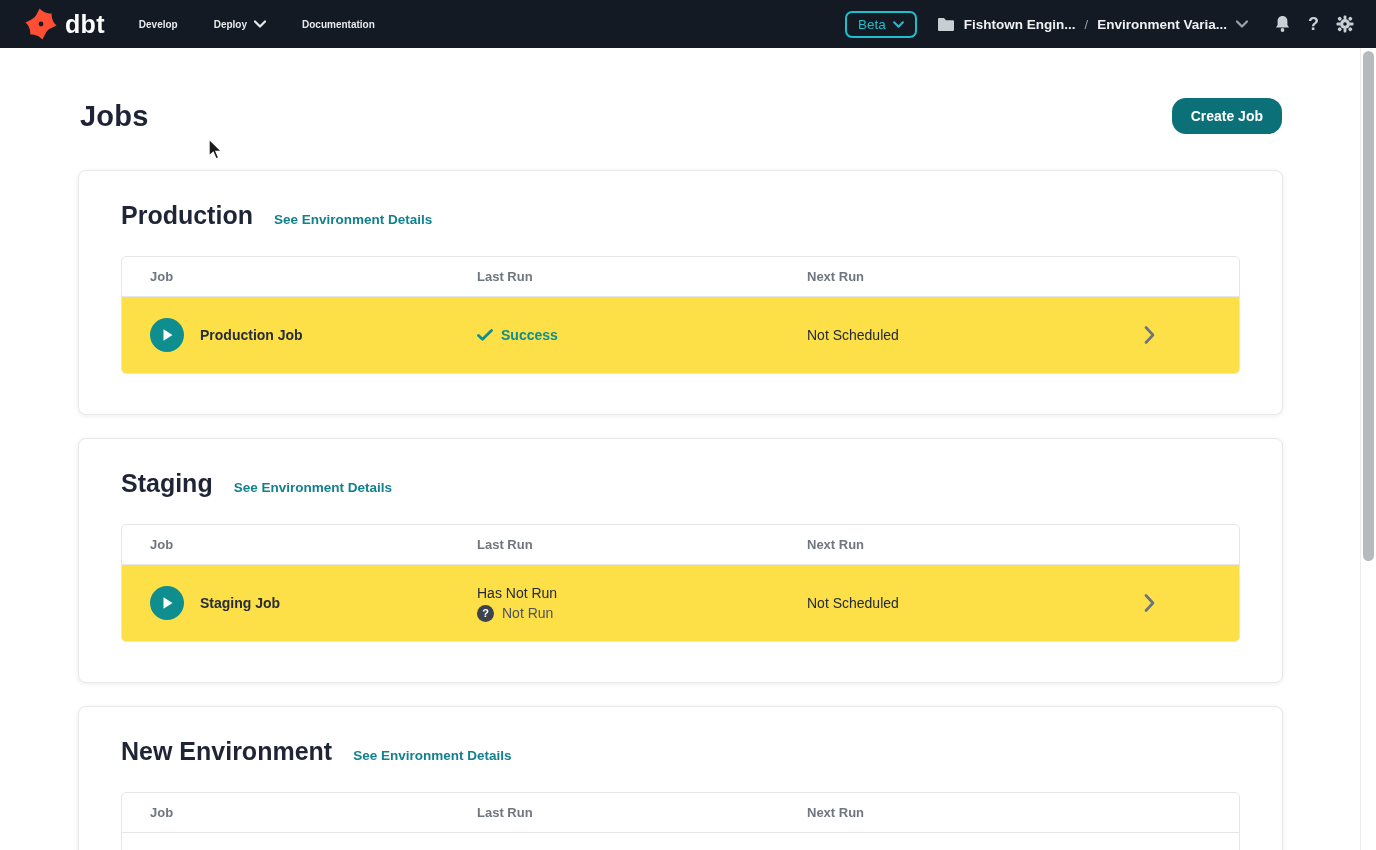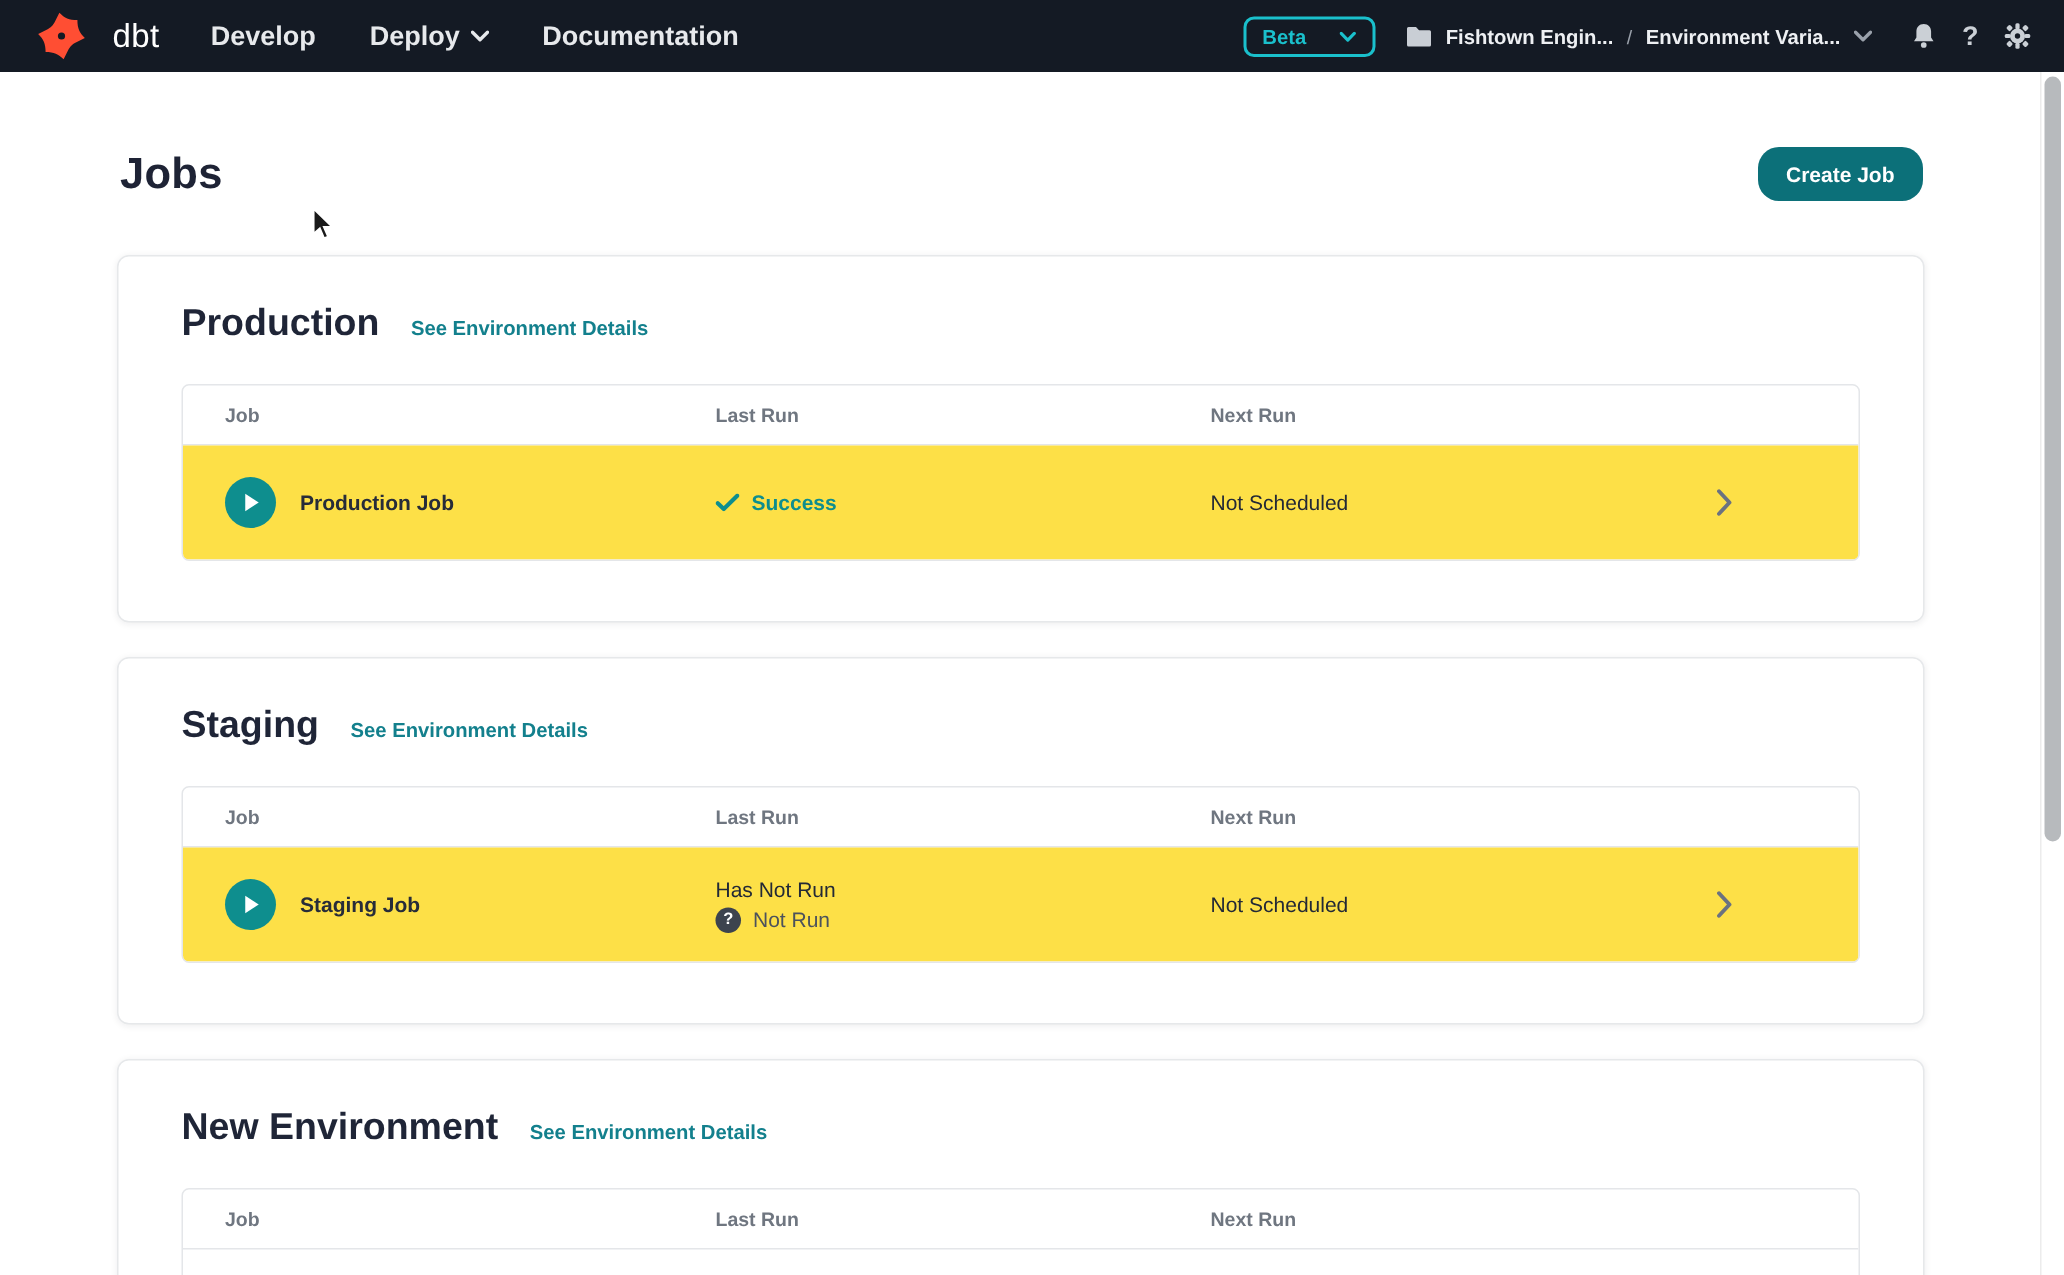--- a/index.html
+++ b/index.html
@@ -9,27 +9,27 @@
   }
   *{margin:0;padding:0;box-sizing:border-box;}
   html,body{width:1376px;height:850px;overflow:hidden;background:#fff;
     font-family:"Liberation Sans",sans-serif;position:relative;}
 
   
   .topnav{height:48px;background:var(--nav-bg);display:flex;align-items:center;
     padding:0 22px 0 24px;color:#e7e9ec;}
   .logo{display:flex;align-items:center;gap:7px;margin-right:34px;}
   .logo-mark{width:34px;height:34px;}
-  .logo-text{font-size:22px;font-weight:400;color:#fff;letter-spacing:.3px;margin-left:10px;}
+  .logo-text{font-size:25px;font-weight:700;color:#fff;letter-spacing:.3px;}
   .nav-links{display:flex;align-items:center;gap:36px;}
-  .nav-link{font-size:18px;font-weight:700;color:#e7e9ec;cursor:pointer;
+  .nav-link{font-size:10px;font-weight:700;color:#e7e9ec;cursor:pointer;
     display:flex;align-items:center;gap:7px;}
   .nav-right{margin-left:auto;display:flex;align-items:center;gap:20px;}
-  .beta-btn{display:flex;align-items:center;gap:22px;border:2px solid var(--beta);
-    border-radius:7px;color:var(--beta);font-size:13.5px;font-weight:700;
+  .beta-btn{display:flex;align-items:center;gap:7px;border:2px solid var(--beta);
+    border-radius:7px;color:var(--beta);font-size:13.5px;font-weight:400;
     padding:4px 11px;background:transparent;cursor:pointer;}
   .crumb{display:flex;align-items:center;gap:9px;}
   .crumb-proj,.crumb-page{font-size:13.5px;font-weight:700;color:#eef0f3;cursor:pointer;}
   .crumb-sep{color:#9aa1ab;font-size:13px;font-weight:400;}
   .icon-cluster{display:flex;align-items:center;gap:17px;margin-left:6px;}
   .nav-icon{color:#cbd0d6;display:flex;align-items:center;cursor:pointer;}
   .help-glyph{font-size:18px;font-weight:800;color:#cbd0d6;line-height:1;}
 
   
   .page-head{display:flex;align-items:center;justify-content:space-between;

